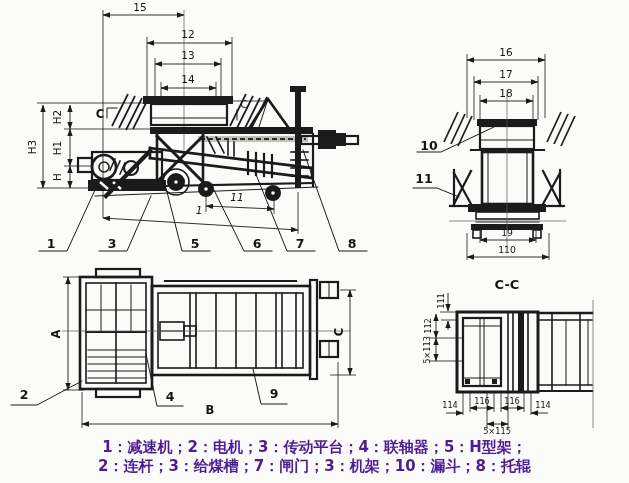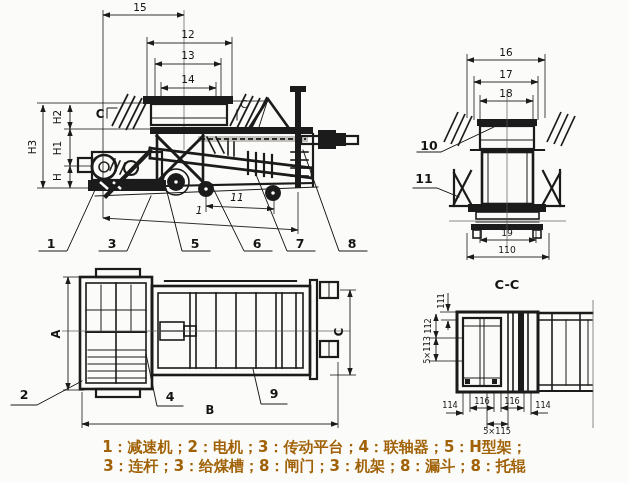--- a/index.html
+++ b/index.html
@@ -12,21 +12,21 @@
   .dim{stroke:#1b1b1b;stroke-width:.9;fill:none;}
   .ext{stroke:#1b1b1b;stroke-width:.8;fill:none;}
   .cl{stroke:#5a5a5a;stroke-width:.7;fill:none;}
   .ht{stroke:#1b1b1b;stroke-width:1.7;fill:none;}
   .wht{stroke:#ffffff;stroke-width:2.4;fill:none;}
   text{fill:#141414;text-anchor:middle;font-family:"DejaVu Sans","Liberation Sans",sans-serif;}
   .t10{font-size:10.5px}.t11{font-size:11.5px;font-weight:600}.t9{font-size:9.2px}
   .t8{font-size:8.2px}.t12{font-size:12.5px;font-weight:600}.tit{font-size:13px;font-weight:700}
   .ti{font-style:italic}
   .legend{position:absolute;left:0;top:438px;width:629px;text-align:center;font-weight:700;
-          font-size:15px;line-height:19px;color:#a16207;}
+          font-size:15px;line-height:19px;color:#4c1d95;}
 </style>
 </head>
 <body>
 
 <div class="page">
 <svg width="629" height="440" viewBox="0 0 629 440">
   <defs>
     <marker id="aE" markerWidth="7.5" markerHeight="5.4" refX="7" refY="2.7" orient="auto" markerUnits="userSpaceOnUse">
       <path d="M0,0L7.5,2.7L0,5.4Z" fill="#1b1b1b"></path>
     </marker>
@@ -406,15 +406,15 @@
       <line class="dim" x1="548" y1="413" x2="531" y2="413" marker-end="url(#aE)"></line>
       <text class="t8" x="543" y="408">114</text>
       <line class="dim" x1="487" y1="424" x2="508" y2="424" marker-start="url(#aS)" marker-end="url(#aE)"></line>
       <text class="t8" x="497" y="434">5×115</text>
     </g>
   </g>
 </svg>
 
 <div class="legend">
   <div><span>1：减速机；</span><span>2：电机；</span><span>3：传动平台；</span><span>4：联轴器；</span><span>5：H型架；</span></div>
-  <div><span>3：连杆；</span><span>3：给煤槽；</span><span>8：闸门；</span><span>3：机架；</span><span>8：漏斗；</span><span>8：托辊</span></div>
+  <div><span>2：连杆；</span><span>3：给煤槽；</span><span>7：闸门；</span><span>3：机架；</span><span>10：漏斗；</span><span>8：托辊</span></div>
 </div>
 </div>
 
 </body></html>

